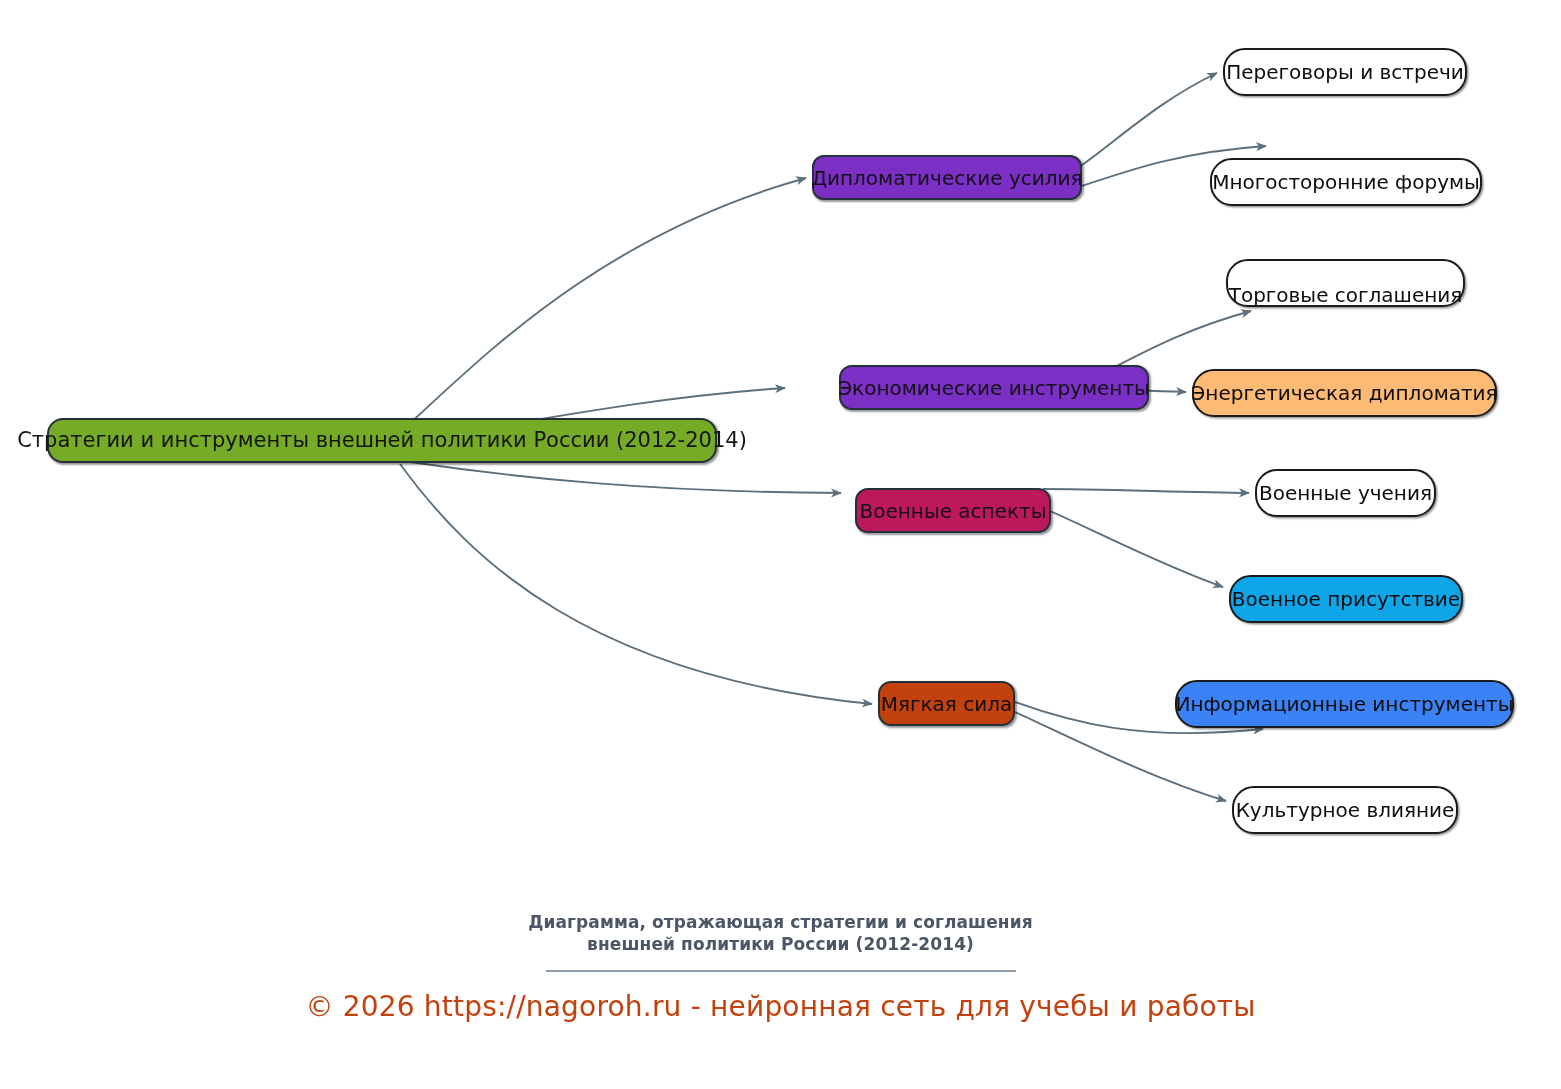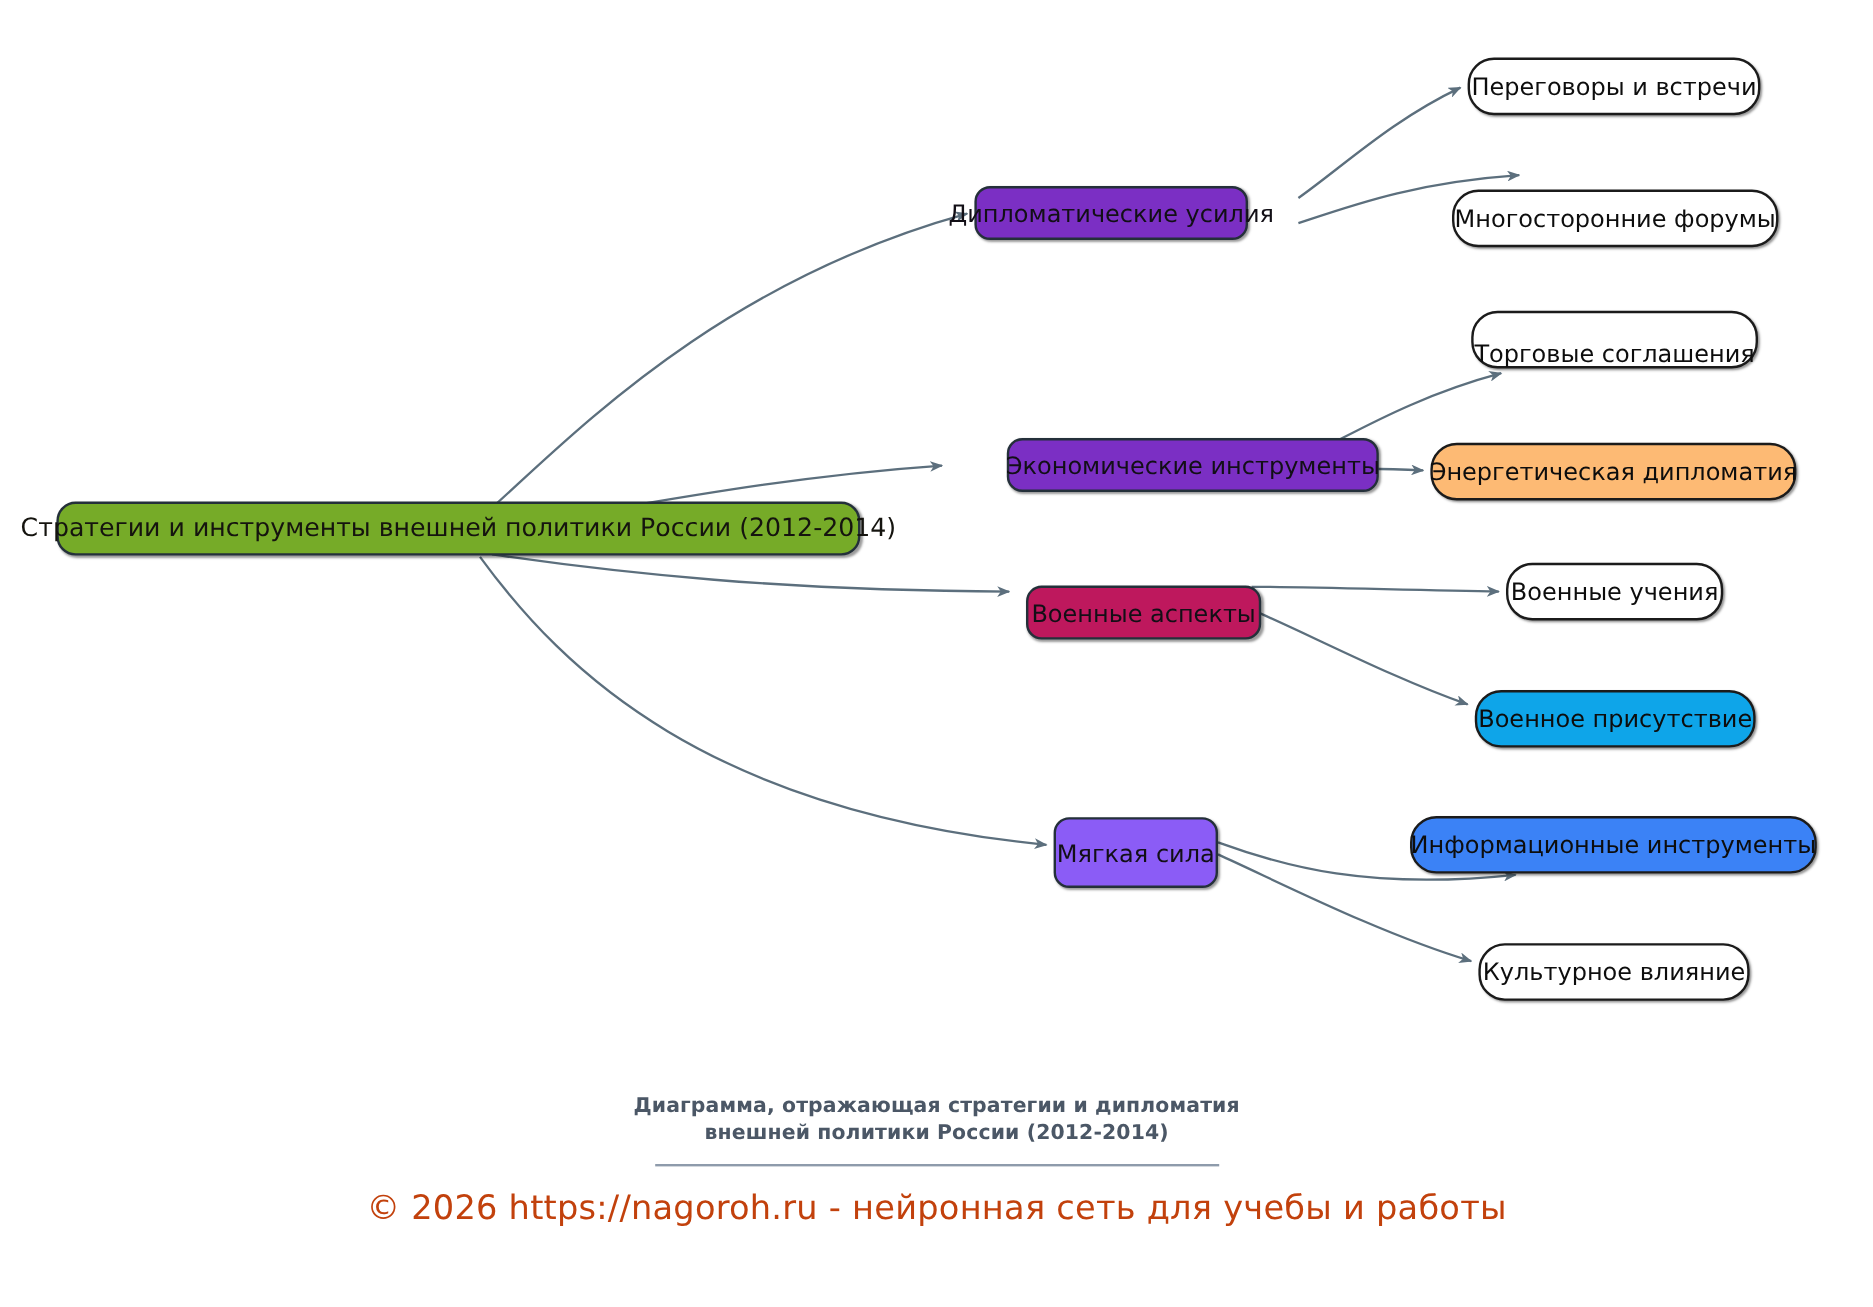--- a/index.html
+++ b/index.html
@@ -125,21 +125,21 @@
         <path d="M 1043,508 C 1090,528 1160,565 1223,587" fill="none" stroke="#5c6f7d" stroke-width="1.9" marker-end="url(#arrowhead)"></path>
         <path d="M 1015,702 C 1070,722 1140,742 1263,729" fill="none" stroke="#5c6f7d" stroke-width="1.9" marker-end="url(#arrowhead)"></path>
         <path d="M 1015,712 C 1070,737 1150,778 1226,801" fill="none" stroke="#5c6f7d" stroke-width="1.9" marker-end="url(#arrowhead)"></path>
       </g>
   </svg>
 
   <div id="nodes-layer">
       <div class="node node-root" style="left: 47px; top: 418px; width: 670px; height: 45px; background: rgb(118, 171, 40);">
         <span class="node-label">Стратегии и инструменты внешней политики России (2012-2014)</span>
       </div>
-      <div class="node node-branch" style="left: 812px; top: 155px; width: 228px; height: 45px; background: rgb(123, 47, 196);">
+      <div class="node node-branch" style="left: 812px; top: 155px; width: 270px; height: 45px; background: rgb(123, 47, 196); border-radius: 12px;">
         <span class="node-label">Дипломатические усилия</span>
       </div>
       <div class="node node-leaf" style="left: 1223px; top: 48px; width: 244px; height: 48px; background: rgb(255, 255, 255);">
         <span class="node-label">Переговоры и встречи</span>
       </div>
       <div class="node node-leaf" style="left: 1210px; top: 158px; width: 272px; height: 48px; background: rgb(255, 255, 255);">
         <span class="node-label">Многосторонние форумы</span>
       </div>
       <div class="node node-branch" style="left: 791px; top: 365px; width: 310px; height: 45px; background: rgb(123, 47, 196); margin-left: 48px;">
         <span class="node-label">Экономические инструменты</span>
@@ -152,34 +152,34 @@
       </div>
       <div class="node node-branch" style="left: 855px; top: 470px; width: 196px; height: 45px; background: #be185d; margin-top: 18px;">
         <span class="node-label">Военные аспекты</span>
       </div>
       <div class="node node-leaf" style="left: 1255px; top: 469px; width: 181px; height: 48px; background: rgb(255, 255, 255);">
         <span class="node-label">Военные учения</span>
       </div>
       <div class="node node-leaf" style="left: 1229px; top: 575px; width: 234px; height: 48px; background: #0ea5e9;">
         <span class="node-label">Военное присутствие</span>
       </div>
-      <div class="node node-branch" style="left: 878px; top: 681px; width: 137px; height: 59px; background: #8b5cf6;">
+      <div class="node node-branch" style="left: 878px; top: 681px; width: 137px; height: 45px; background: #c2410c;">
         <span class="node-label">Мягкая сила</span>
       </div>
       <div class="node node-leaf" style="left: 1175px; top: 680px; width: 339px; height: 48px; background: #3b82f6;">
         <span class="node-label">Информационные инструменты</span>
       </div>
       <div class="node node-leaf" style="left: 1232px; top: 786px; width: 226px; height: 48px; background: rgb(255, 255, 255);">
         <span class="node-label">Культурное влияние</span>
       </div>
     </div>
 
   <div class="caption-block">
     <div class="caption-title">
-      <span>Диаграмма, отражающая стратегии и дипломатия</span><br>
+      <span>Диаграмма, отражающая стратегии и соглашения</span><br>
       <span>внешней политики России (2012-2014)</span>
     </div>
     <div class="caption-rule"></div>
   </div>
 
   <div class="footer-text">© 2026 https://nagoroh.ru - нейронная сеть для учебы и работы</div>
 
 </div>
 
 </body></html>

